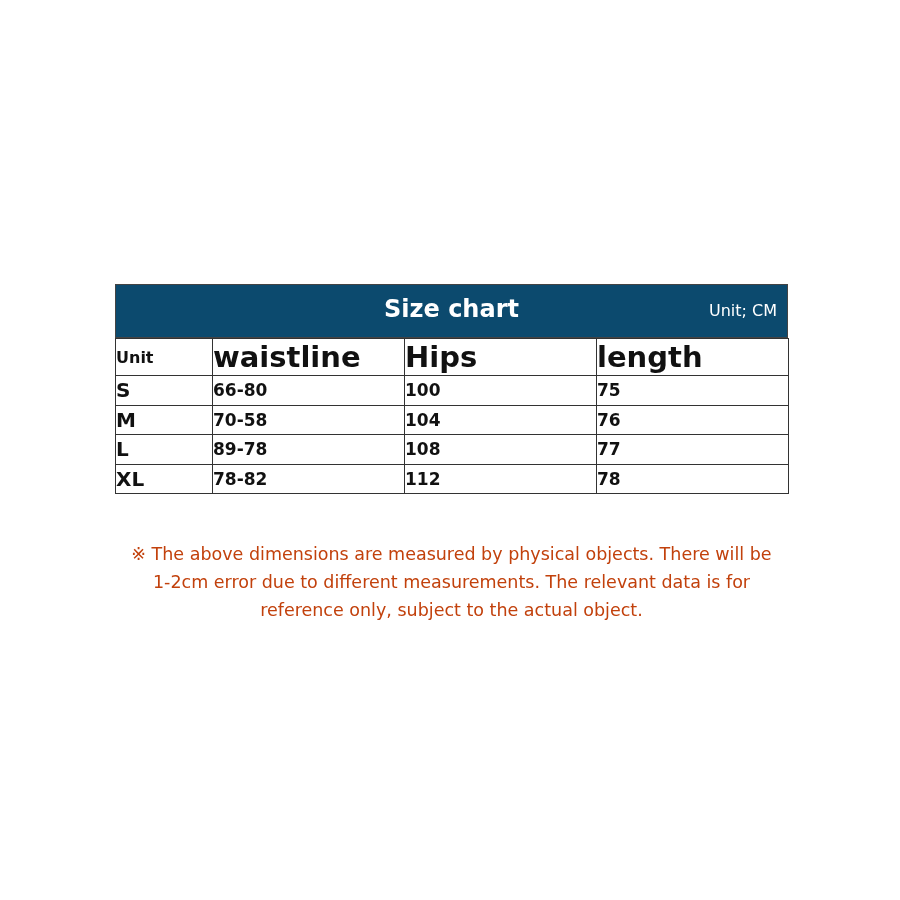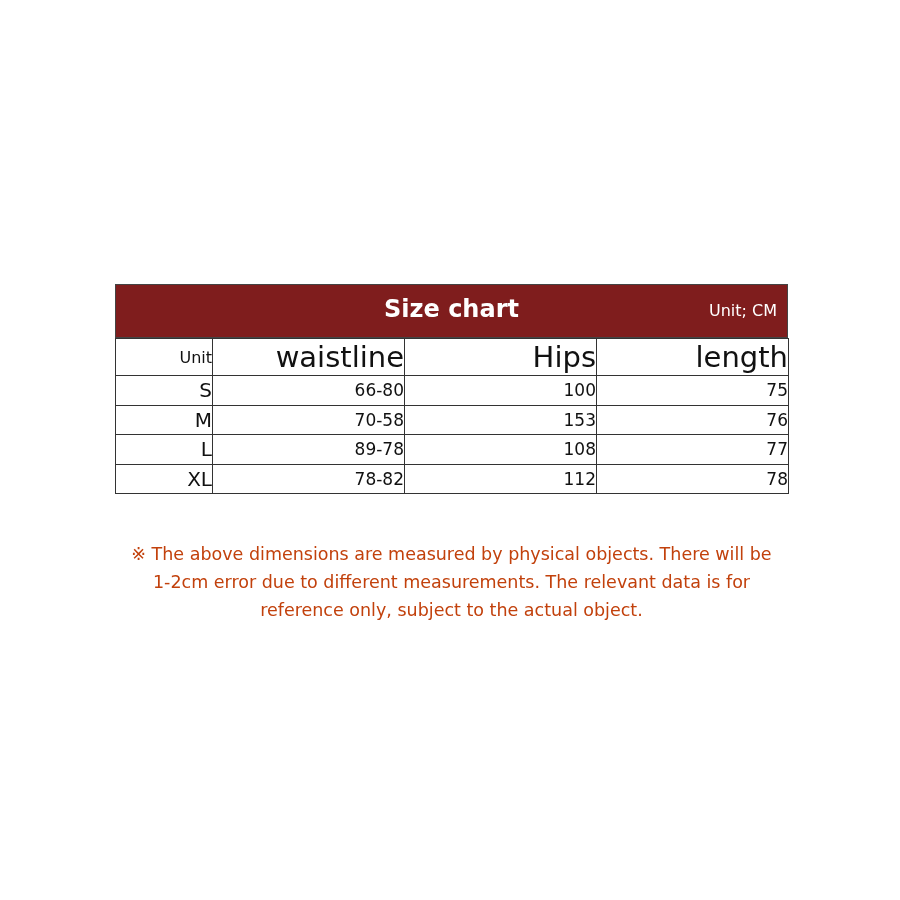--- a/index.html
+++ b/index.html
@@ -1,25 +1,25 @@
 <!DOCTYPE html>
 <html><head>
 <meta charset="utf-8">
 <style>
   html, body { margin: 0; padding: 0; background: #ffffff; }
   body { width: 900px; height: 900px; position: relative; overflow: hidden;
          font-family: "DejaVu Sans", "Liberation Sans", sans-serif; color: #111; }
   .chart { position: absolute; left: 115px; top: 284px; width: 673px; }
-  .title-bar { height: 54px; background: #7f1d1d; color: #fff; position: relative;
+  .title-bar { height: 54px; background: #0c4a6e; color: #fff; position: relative;
                border: 1px solid #444; box-sizing: border-box; }
   .title { position: absolute; left: 0; right: 0; top: 10px; text-align: center;
            font-size: 24px; font-weight: bold; letter-spacing: 0px; }
   .unit-note { position: absolute; right: 10px; top: 16px; font-size: 16px; font-weight: normal; }
   table { border-collapse: collapse; width: 673px; table-layout: fixed; }
-  td, th { border: 1.5px solid #333; text-align: right; padding: 0; font-weight: normal; }
+  td, th { border: 1.5px solid #333; text-align: left; padding: 0; font-weight: bold; }
   th { height: 36px; font-size: 29px; }
   th.first { font-size: 16px; }
   td { height: 28.5px; font-size: 17px; }
   td.size { font-size: 20px; }
   col.c0 { width: 97px; } col.c1 { width: 192px; } col.c2 { width: 192px; } col.c3 { width: 192px; }
   .note { position: absolute; left: 115px; top: 540px; width: 673px; text-align: center;
           font-size: 17.5px; line-height: 28px; color: #c2410c; }
 </style>
 </head>
 <body>
@@ -45,21 +45,21 @@
     </tr>
     <tr>
       <td class="size">S</td>
       <td>66-80</td>
       <td>100</td>
       <td>75</td>
     </tr>
     <tr>
       <td class="size">M</td>
       <td>70-58</td>
-      <td>153</td>
+      <td>104</td>
       <td>76</td>
     </tr>
     <tr>
       <td class="size">L</td>
       <td>89-78</td>
       <td>108</td>
       <td>77</td>
     </tr>
     <tr>
       <td class="size">XL</td>

